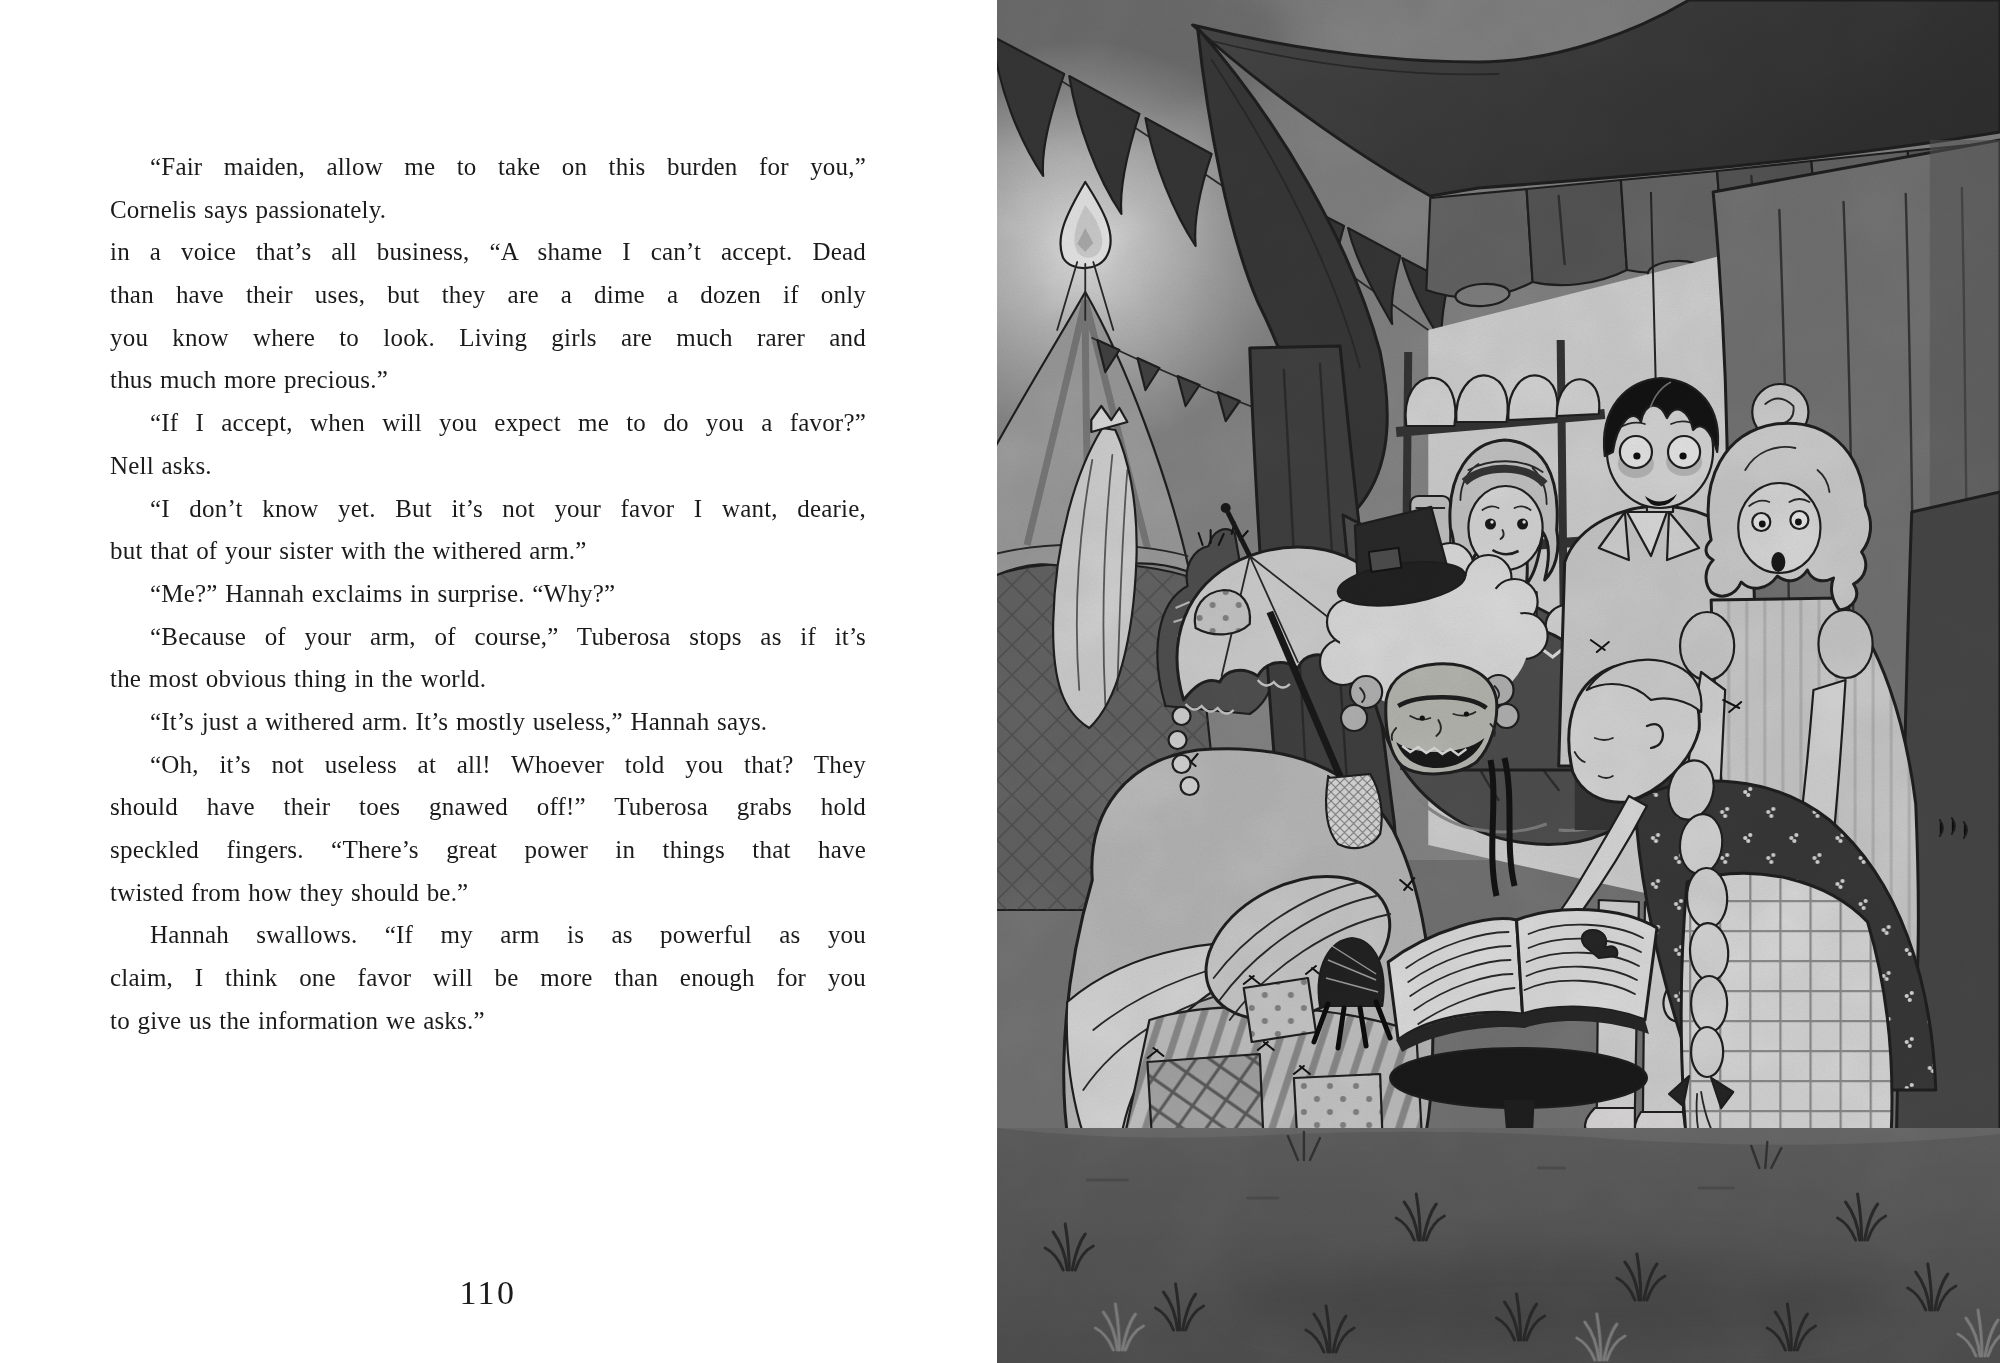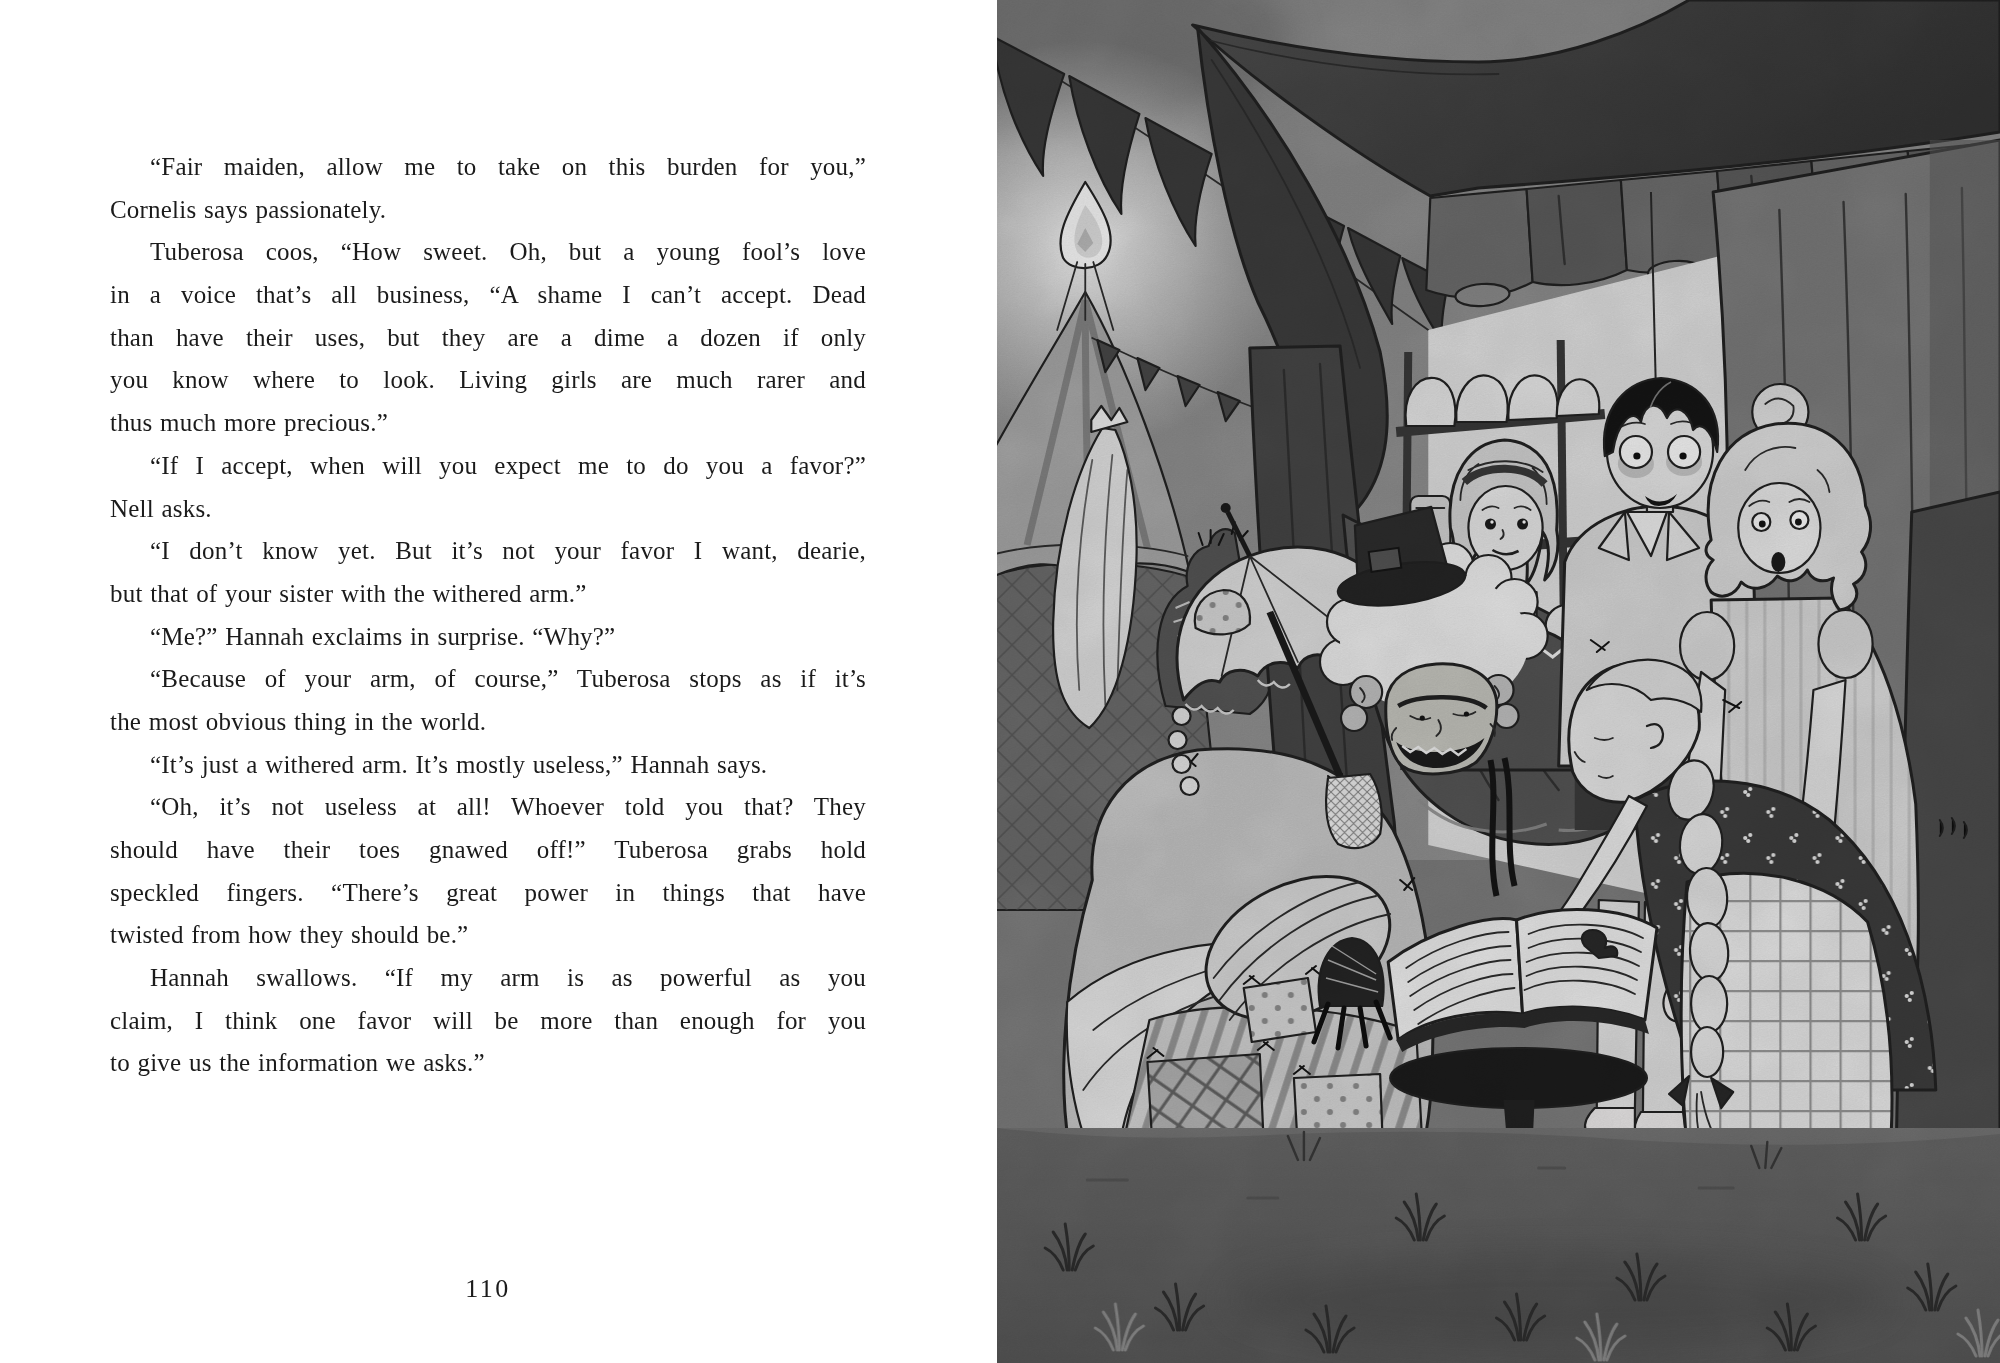--- a/index.html
+++ b/index.html
@@ -4,36 +4,35 @@
 <style>
   html,body{margin:0;padding:0}
   body{width:2000px;height:1363px;background:#ffffff;position:relative;overflow:hidden;
        font-family:"Liberation Serif","DejaVu Serif",serif;color:#1b1b1b}
   .text-col{position:absolute;left:110px;top:146px;width:756px;font-size:25px}
   .line{height:42.7px;line-height:42.7px;text-align:justify;text-align-last:justify;
         overflow:hidden;letter-spacing:.2px;word-spacing:1.2px;white-space:normal}
   .line.last{text-align-last:left}
   .line.in{text-indent:40px}
   .folio{position:absolute;left:110px;top:1274px;width:756px;text-align:center;
-         font-size:26px;letter-spacing:2.5px;font-variant-numeric:oldstyle-nums}
+         font-size:34px;letter-spacing:2.5px;font-variant-numeric:oldstyle-nums}
   .illo{position:absolute;left:997px;top:0;width:1003px;height:1363px}
   .illo svg{display:block;width:100%;height:100%}
   .ol{stroke:#232323;stroke-width:3;stroke-linejoin:round;stroke-linecap:round}
   .ol2{stroke:#232323;stroke-width:2.2;stroke-linejoin:round;stroke-linecap:round}
   .thin{stroke:#2e2e2e;stroke-width:1.8;fill:none;stroke-linecap:round}
   .fold{stroke:#2b2b2b;stroke-width:2.4;fill:none;stroke-linecap:round;opacity:.8}
   .stitch{stroke:#161616;stroke-width:2;stroke-linecap:round}
 </style>
 </head>
 <body>
 
 <div class="text-col">
   <div class="line in">“Fair maiden, allow me to take on this burden for you,”</div>
   <div class="line last">Cornelis says passionately.</div>
-  <div class="line in">Tuberosa coos, “How sweet. Oh, but a young fool’s love</div>
   <div class="line">in a voice that’s all business, “A shame I can’t accept. Dead</div>
   <div class="line">than have their uses, but they are a dime a dozen if only</div>
   <div class="line">you know where to look. Living girls are much rarer and</div>
   <div class="line last">thus much more precious.”</div>
   <div class="line in">“If I accept, when will you expect me to do you a favor?”</div>
   <div class="line last">Nell asks.</div>
   <div class="line in">“I don’t know yet. But it’s not your favor I want, dearie,</div>
   <div class="line last">but that of your sister with the withered arm.”</div>
   <div class="line in last">“Me?” Hannah exclaims in surprise. “Why?”</div>
   <div class="line in">“Because of your arm, of course,” Tuberosa stops as if it’s</div>

